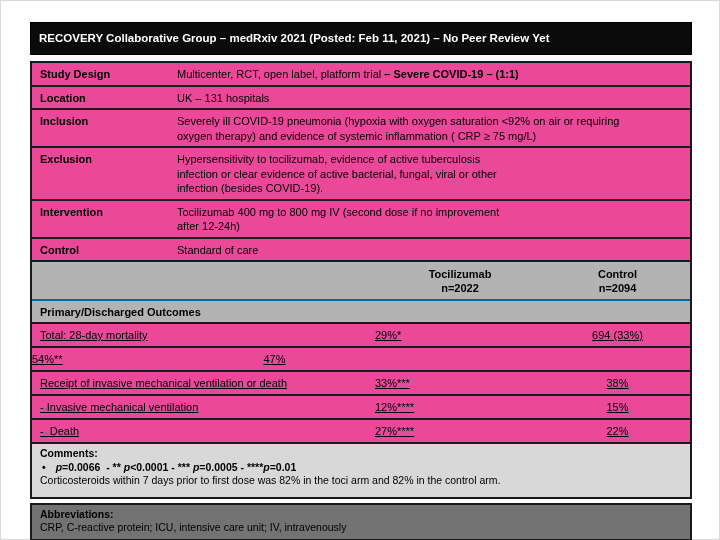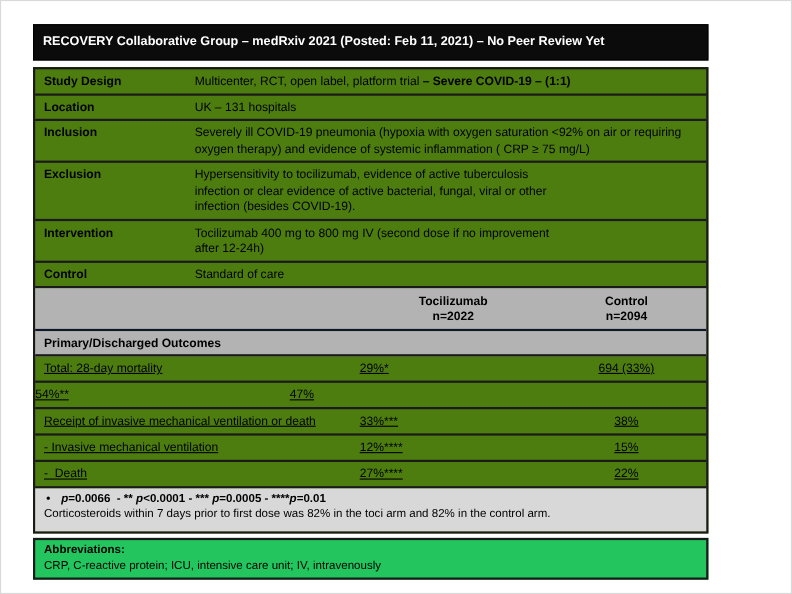--- a/index.html
+++ b/index.html
@@ -16,36 +16,36 @@
     left: 0; top: 0;
     width: 720px; height: 540px;
     border: 1px solid #d9d9d9;
     box-sizing: border-box;
     pointer-events: none;
   }
   .sheet {
     position: absolute;
     left: 30px;
     top: 22px;
-    width: 614px;
+    width: 662px;
   }
   .title-bar {
     background: #0b0b0b;
     border: 1px solid #000;
     color: #ffffff;
     font-weight: bold;
     font-size: 11.5px;
     line-height: 14px;
     padding: 8px 8px 9px;
     box-sizing: border-box;
   }
   .main-table {
     margin-top: 6px;
     border: 2px solid #1a1a1a;
-    background: #4d7c0f;
+    background: #ec4899;
   }
   .info-row {
     display: flex;
     border-bottom: 2px solid #1a1a1a;
     font-size: 11px;
     line-height: 14.5px;
   }
   .info-label {
     width: 145px;
     min-width: 145px;
@@ -55,21 +55,21 @@
   }
   .info-value {
     flex: 1;
     padding: 4px 8px 3px 0;
     white-space: pre-line;
   }
   .bold { font-weight: bold; }
   .col-header-row {
     display: flex;
     background: #b3b3b3;
-    border-bottom: 2px solid #0f172a;
+    border-bottom: 2px solid #0369a1;
     font-weight: bold;
     font-size: 11px;
     line-height: 14px;
     text-align: center;
     padding-left: 28px;
   }
   .spacer { flex: 1; }
   .col-toci {
     width: 170px;
     padding: 5px 0 4px;
@@ -120,21 +120,21 @@
   .stats-line { white-space: pre-wrap; font-weight: bold; }
   .it { font-style: italic; }
   .bullet {
     display: inline-block;
     margin-right: 10px;
     margin-left: 2px;
   }
   .abbr-box {
     margin-top: 4px;
     border: 2px solid #1a1a1a;
-    background: #22c55e;
+    background: #737373;
     font-size: 10.5px;
     line-height: 13.5px;
     padding: 3px 8px 4px;
   }
   .abbr-heading { font-weight: bold; }
 </style>
 </head>
 <body>
 
 <div class="frame"></div>
@@ -214,20 +214,21 @@
       <div class="outcome-val-ctrl">15%</div>
     </div>
 
     <div class="outcome-row">
       <div class="outcome-label">-  Death</div>
       <div class="outcome-val-toci">27%****</div>
       <div class="outcome-val-ctrl">22%</div>
     </div>
 
     <div class="comments">
+      <div class="comments-heading">Comments:</div>
       <div class="stats-line"><span class="bullet">•</span><span class="it">p</span><span>=0.0066  - ** </span><span class="it">p</span><span>&lt;0.0001 - *** </span><span class="it">p</span><span>=0.0005 - ****</span><span class="it">p</span><span>=0.01</span></div>
       <div>Corticosteroids within 7 days prior to first dose was 82% in the toci arm and 82% in the control arm.</div>
     </div>
 
   </div>
 
   <div class="abbr-box">
     <div class="abbr-heading">Abbreviations:</div>
     <div>CRP, C-reactive protein; ICU, intensive care unit; IV, intravenously</div>
   </div>

